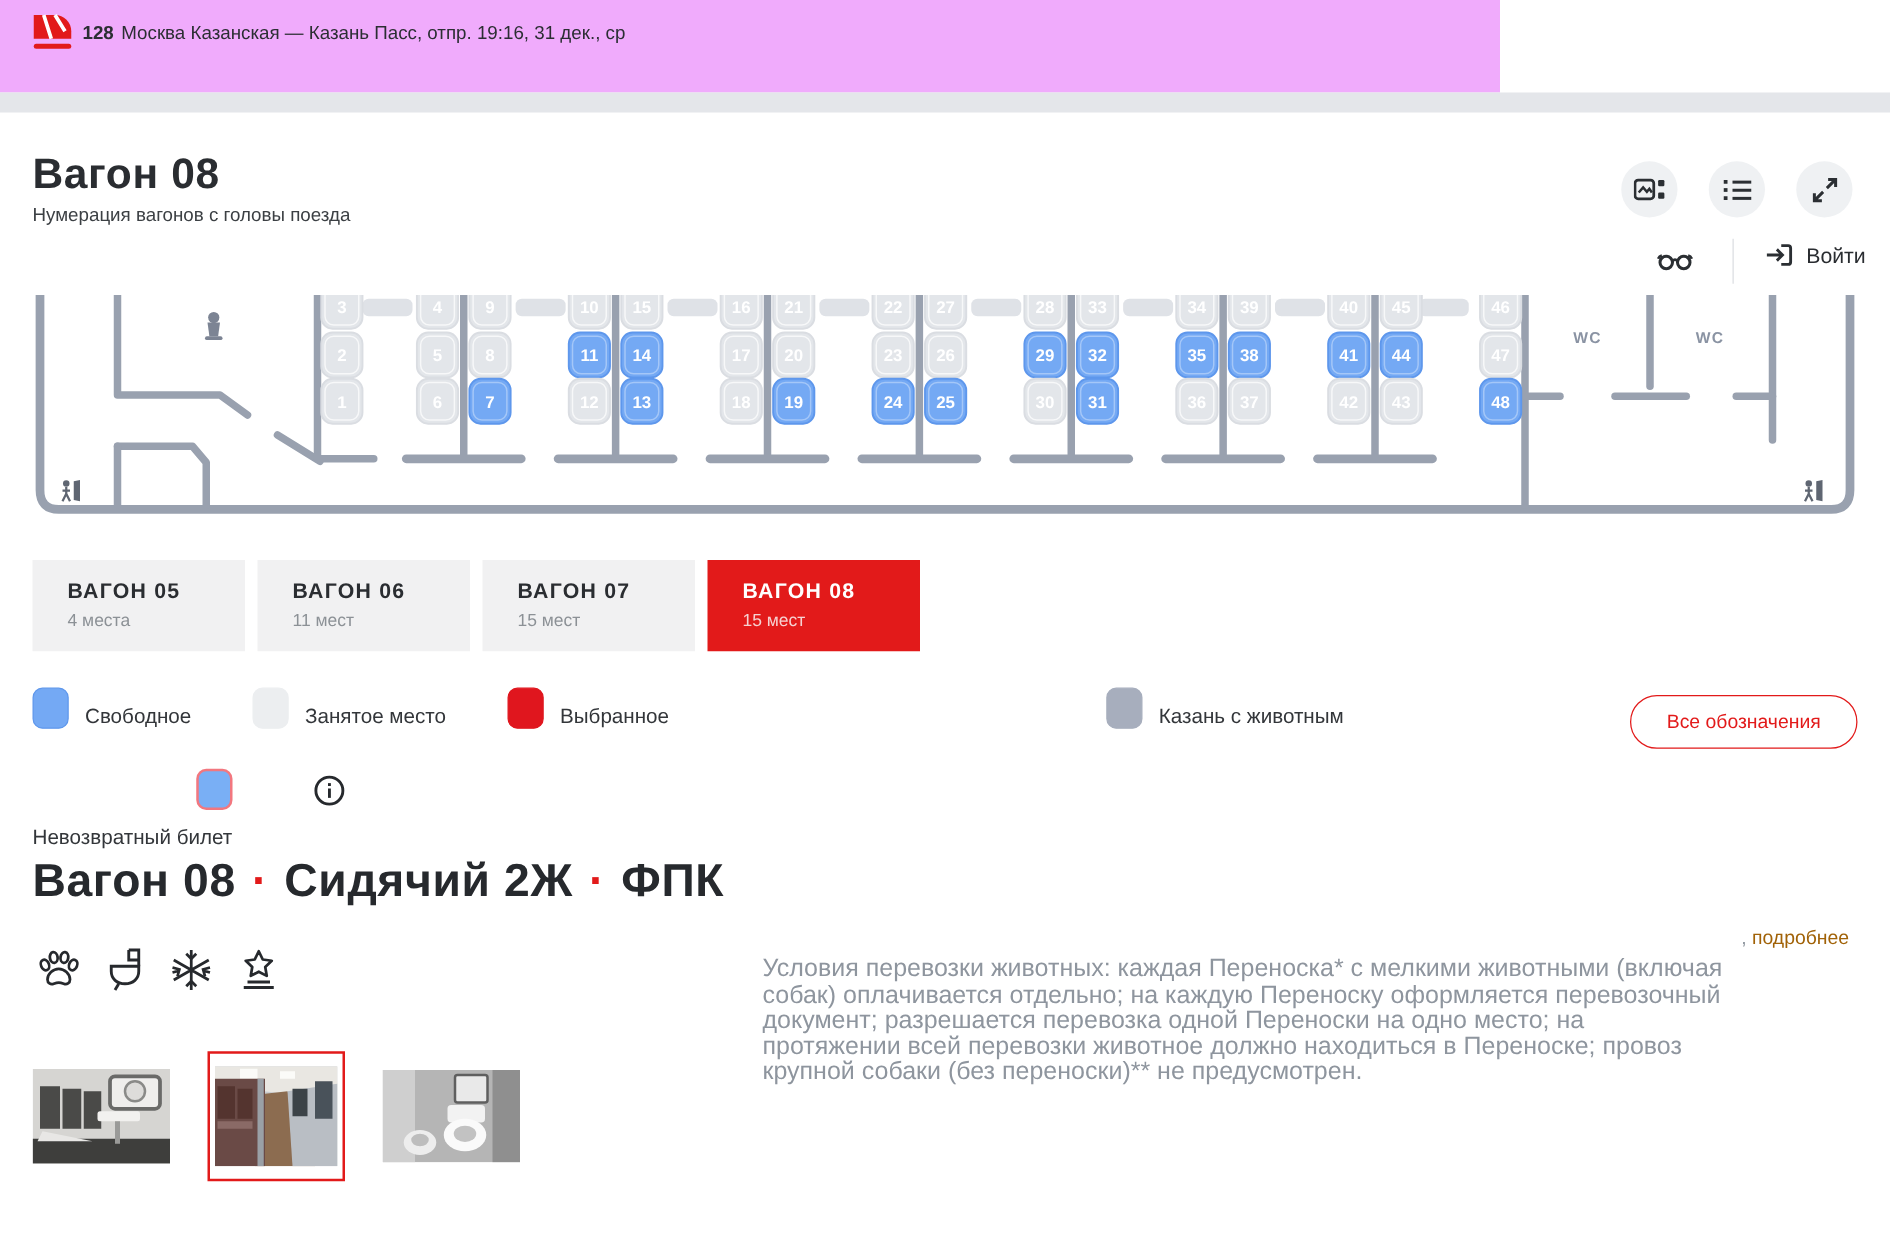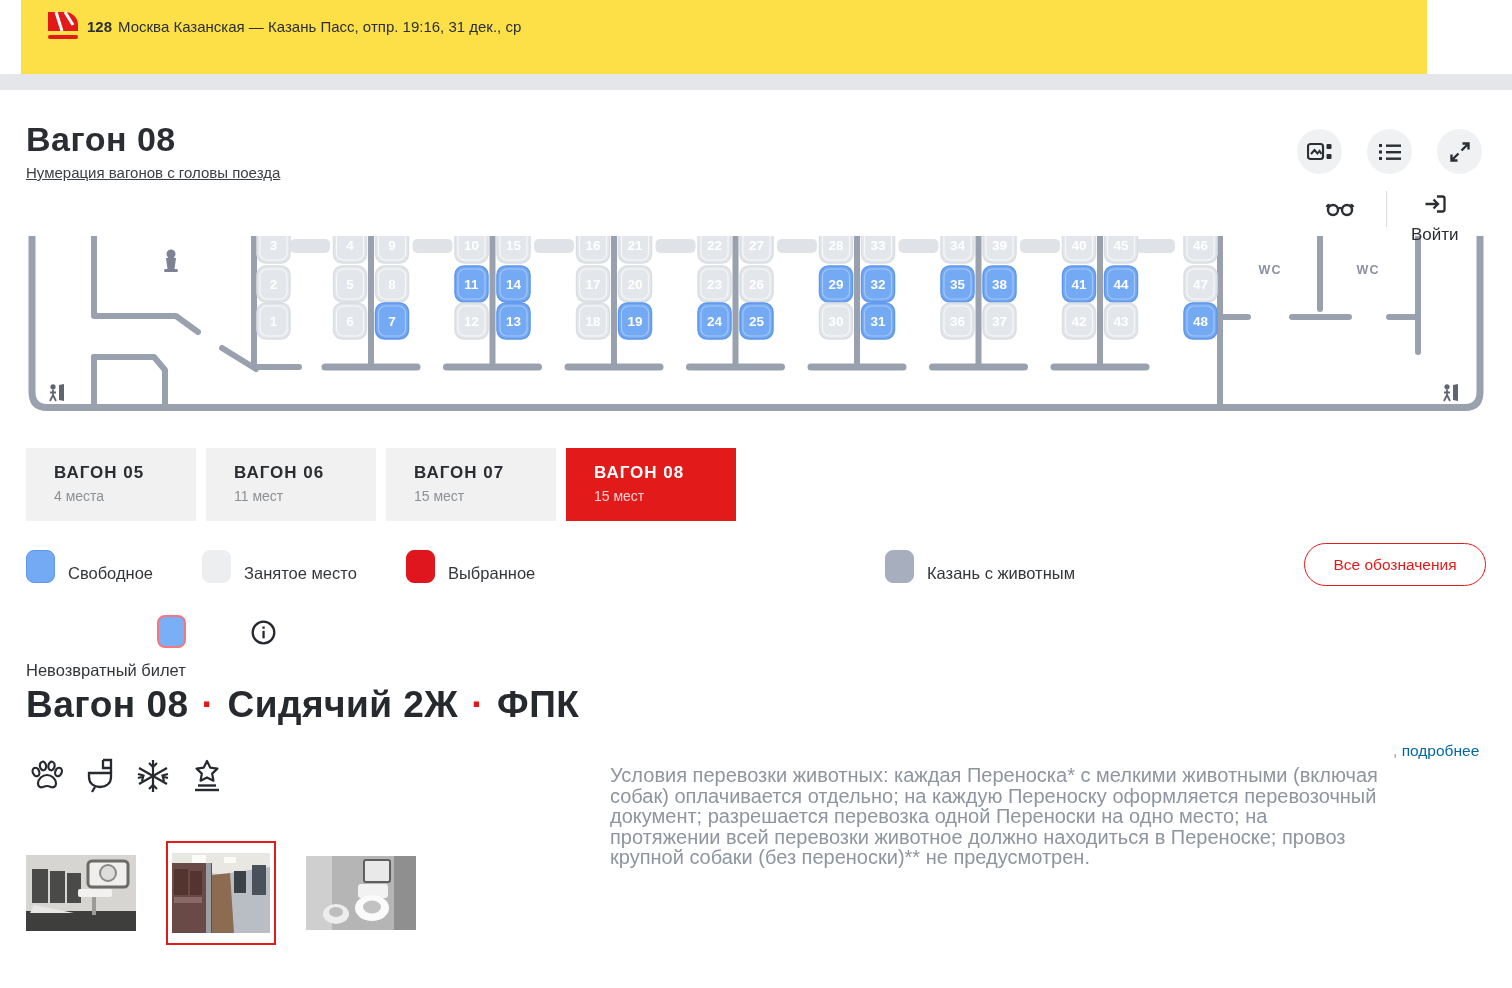--- a/index.html
+++ b/index.html
@@ -1,68 +1,68 @@
 <!DOCTYPE html>
 <html><head>
 <meta charset="utf-8">
 <style>
   * { margin:0; padding:0; box-sizing:border-box; }
   html,body { background:#ffffff; }
   body { font-family:"Liberation Sans","DejaVu Sans",sans-serif; color:#2a2d31; }
   #app { position:relative; width:1512px; height:988px; background:#fff; overflow:hidden; }
 
   
-  .top-header { position:absolute; left:0; top:0; width:1406px; height:74px; background:#fde047;margin-left:21px; }
+  .top-header { position:absolute; left:0; top:0; width:1200px; height:74px; background:#f0abfc; }
   .top-header .logo { position:absolute; left:26px; top:10px; width:32px; height:34px; }
   .top-header .train-line { position:absolute; left:66px; top:18px; font-size:15px; color:#2b2e33; }
   .top-header .train-line b { font-weight:700; margin-right:6px; }
   .gray-band { position:absolute; left:0; top:74px; width:1512px; height:16px; background:#e4e6ea; }
 
   
   .car-title { position:absolute; left:26px; top:120px; font-size:34px; font-weight:600; letter-spacing:.5px; color:#2a2d31; z-index:1; }
-  .car-subtitle { position:absolute; left:26px; top:164px; font-size:15px; color:#3c4044; z-index:1;text-decoration:underline; }
+  .car-subtitle { position:absolute; left:26px; top:164px; font-size:15px; color:#3c4044; z-index:1; }
 
   .round-btns { position:absolute; left:1297px; top:129px; display:flex; gap:25px; z-index:4; }
   .round-btn { width:45px; height:45px; border-radius:50%; background:#eff1f3; display:flex; align-items:center; justify-content:center; cursor:pointer; }
 
   .account-bar { position:absolute; left:0; top:183px; width:1512px; height:53px; background:#fff; z-index:3; }
   .account-bar .glasses { position:absolute; left:1325px; top:13px; }
   .account-bar .vdiv { position:absolute; left:1386px; top:8px; width:1px; height:36px; background:#dcdee2; }
-  .login-group { position:absolute; left:1411px; top:10px; display:flex; align-items:center; gap:10px; cursor:pointer;flex-direction:column; }
+  .login-group { position:absolute; left:1411px; top:10px; display:flex; align-items:flex-end; gap:10px; cursor:pointer; }
   .login-group .label { font-size:17px; color:#2a2d31; }
 
   
   .seat-map { position:absolute; left:26px; top:236px; width:1460px; height:184px; overflow:hidden; z-index:2; }
 
   
   .tabs { position:absolute; left:26px; top:448px; display:flex; gap:10px; }
   .tab { width:170px; height:73px; background:#f1f1f2; padding:15px 0 0 28px; cursor:pointer; }
   .tab .t-label { font-size:17px; font-weight:700; letter-spacing:1px; color:#2a2d31; }
   .tab .t-seats { margin-top:5px; font-size:14px; color:#8c9196; }
   .tab.active { background:#e21a1a; }
   .tab.active .t-label { color:#ffffff; }
   .tab.active .t-seats { color:#f6d2d2; }
 
   
   .legend-item { position:absolute; top:550px; display:flex; align-items:flex-end; gap:13px; }
   .legend-swatch { width:29px; height:33px; border-radius:8px; }
   .legend-label { font-size:16.5px; color:#33363a; }
   .legend-item2 { top:615px;flex-direction:column; }
-  .all-btn { position:absolute; left:1304px; top:543px; width:182px; height:43px; border:1.5px solid #e21a1a; border-radius:22px;
+  .all-btn { position:absolute; left:1304px; top:556px; width:182px; height:43px; border:1.5px solid #e21a1a; border-radius:22px;
              color:#e21a1a; font-size:15.5px; display:flex; align-items:center; justify-content:center; background:#fff; cursor:pointer; }
   .info-icon { position:absolute; left:251px; top:620px; cursor:pointer; }
 
   
   .section-title { position:absolute; left:26px; top:684px; font-size:37px; font-weight:600; letter-spacing:.5px; color:#26292d; }
   .section-title .dot { color:#e21a1a; font-weight:700; padding:0 13px; }
   .features { position:absolute; left:28px; top:758px; display:flex; gap:20px; align-items:flex-end; }
 
   .animals-text { position:absolute; left:610px; top:741px; width:772px; font-size:20px; line-height:20.5px; color:#8e959e;margin-top:24px; }
   .more-wrap { position:absolute; left:1393px; top:742px; font-size:15.5px; color:#8e959e; }
-  .more-wrap .link { color:#0369a1; cursor:pointer; }
+  .more-wrap .link { color:#a16207; cursor:pointer; }
 
   
   .thumb { position:absolute; overflow:hidden; cursor:pointer; }
   .thumb svg { display:block; }
   .thumb1 { left:26px; top:855px; width:110px; height:76px; }
   .thumb2 { left:166px; top:841px; width:110px; height:104px; border:2px solid #e21a1a; background:#fff; padding:10px 4px; }
   .thumb3 { left:306px; top:856px; width:110px; height:74px; }
 </style>
 </head>
 <body>

